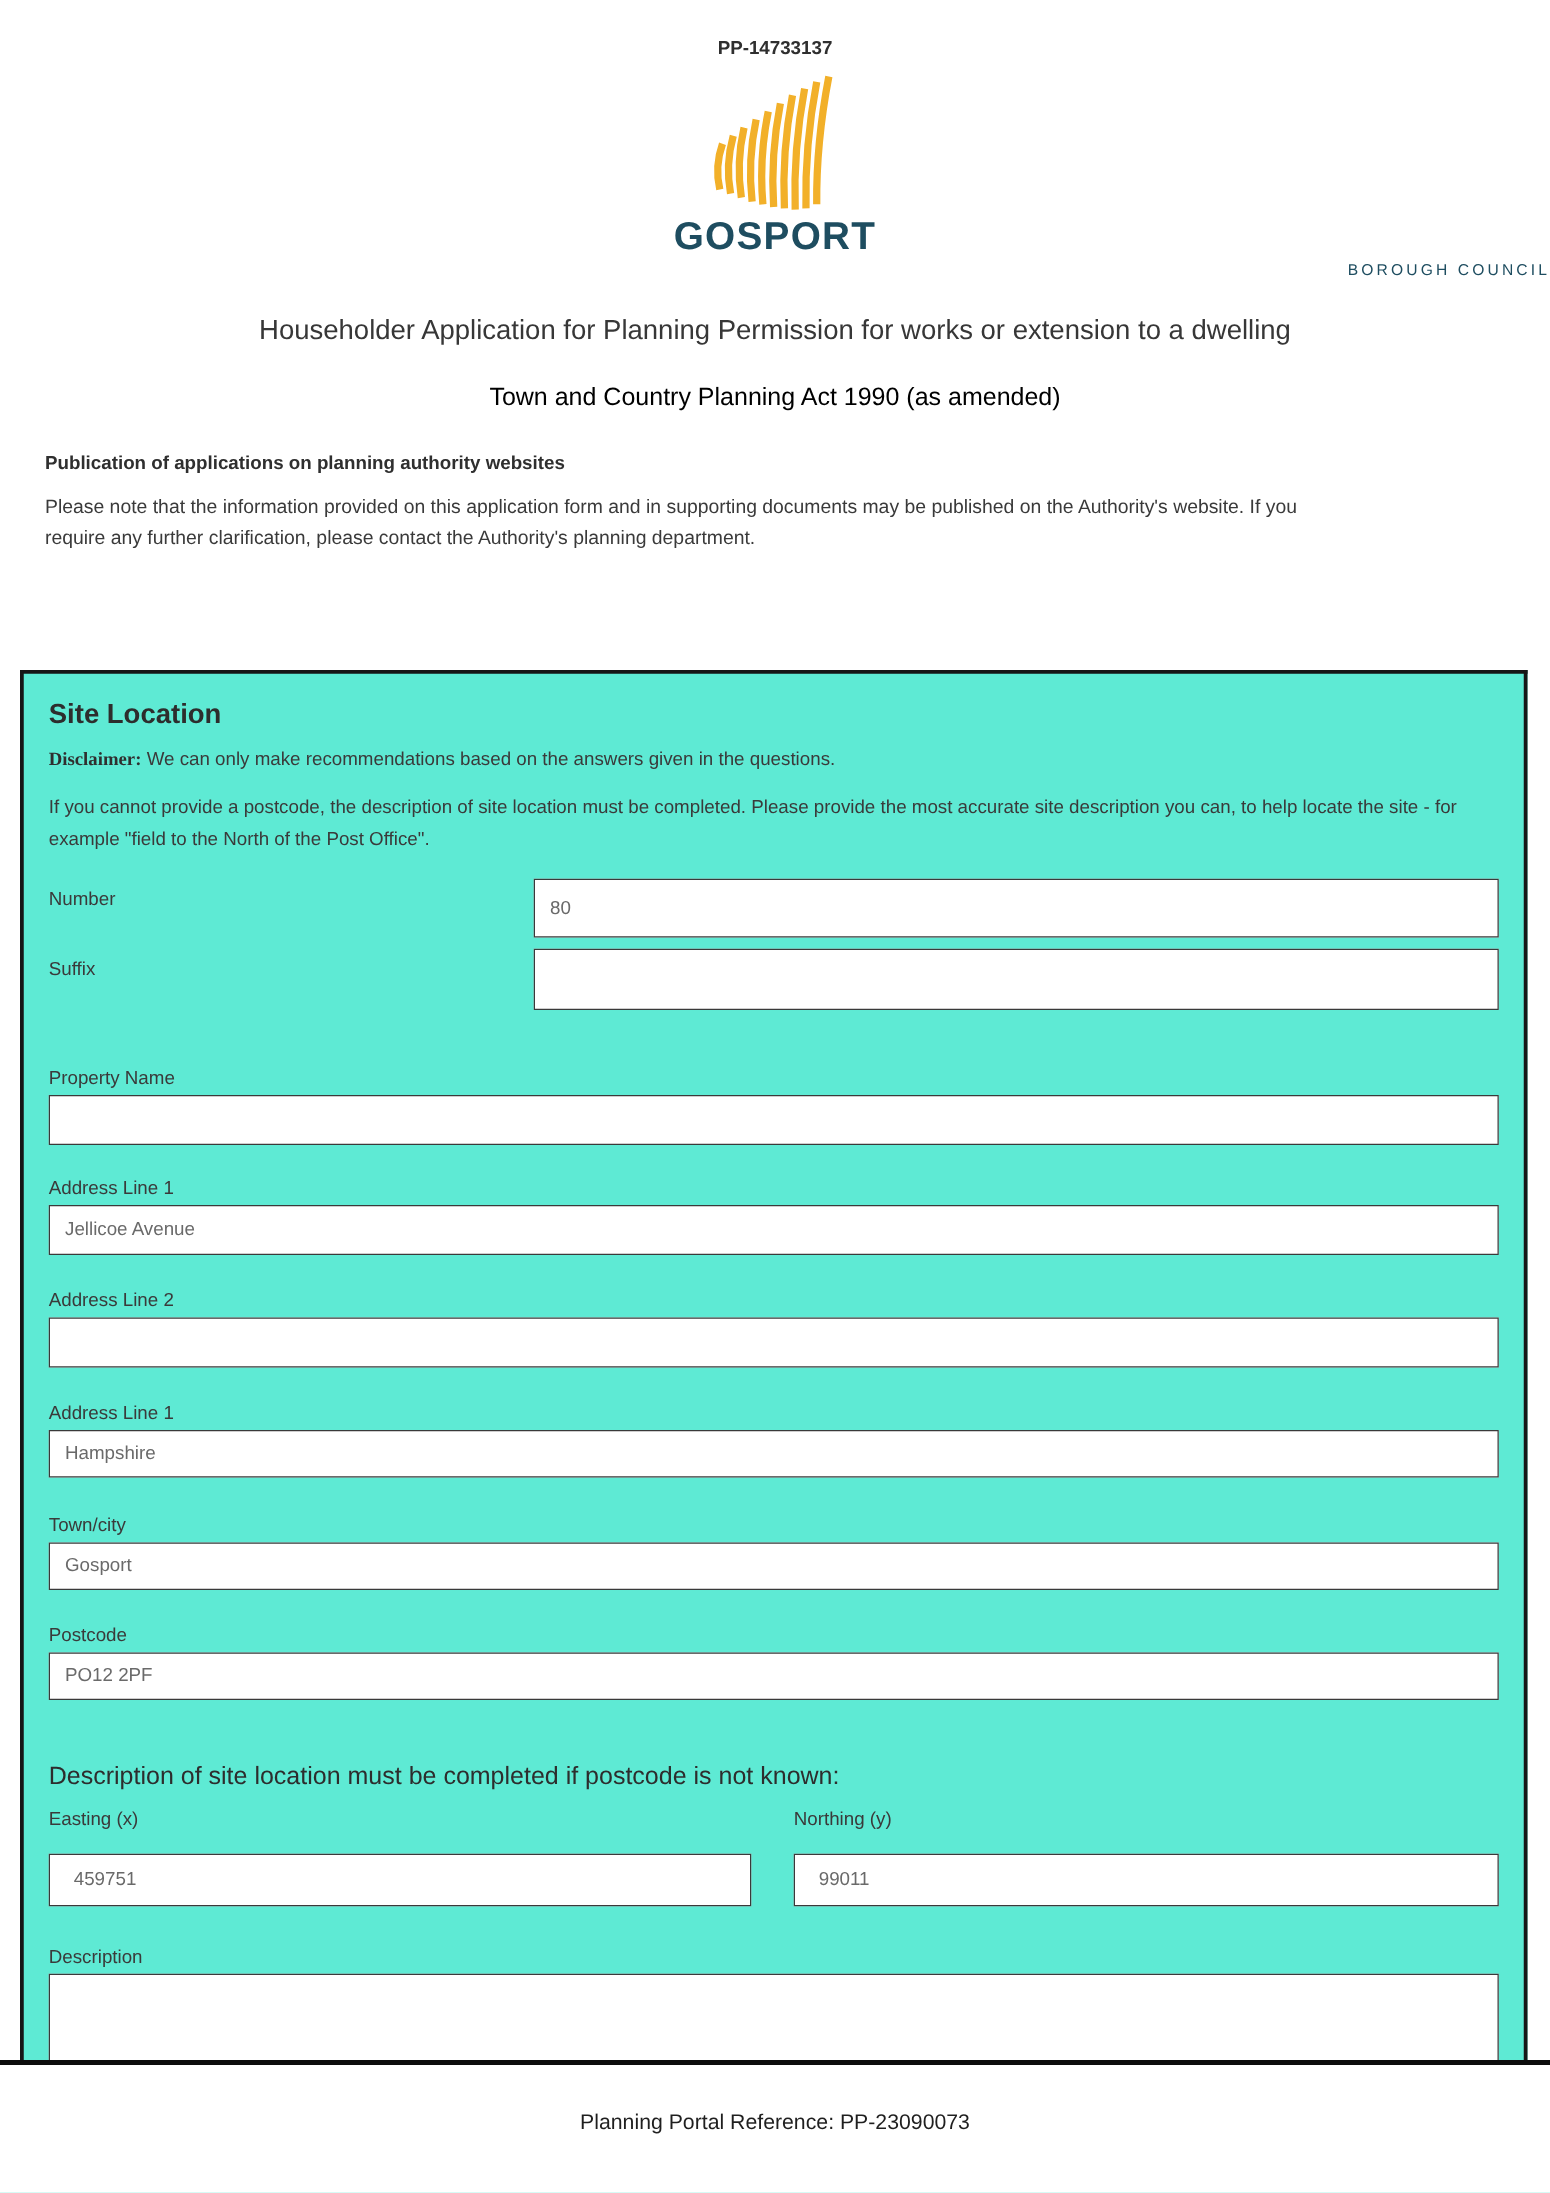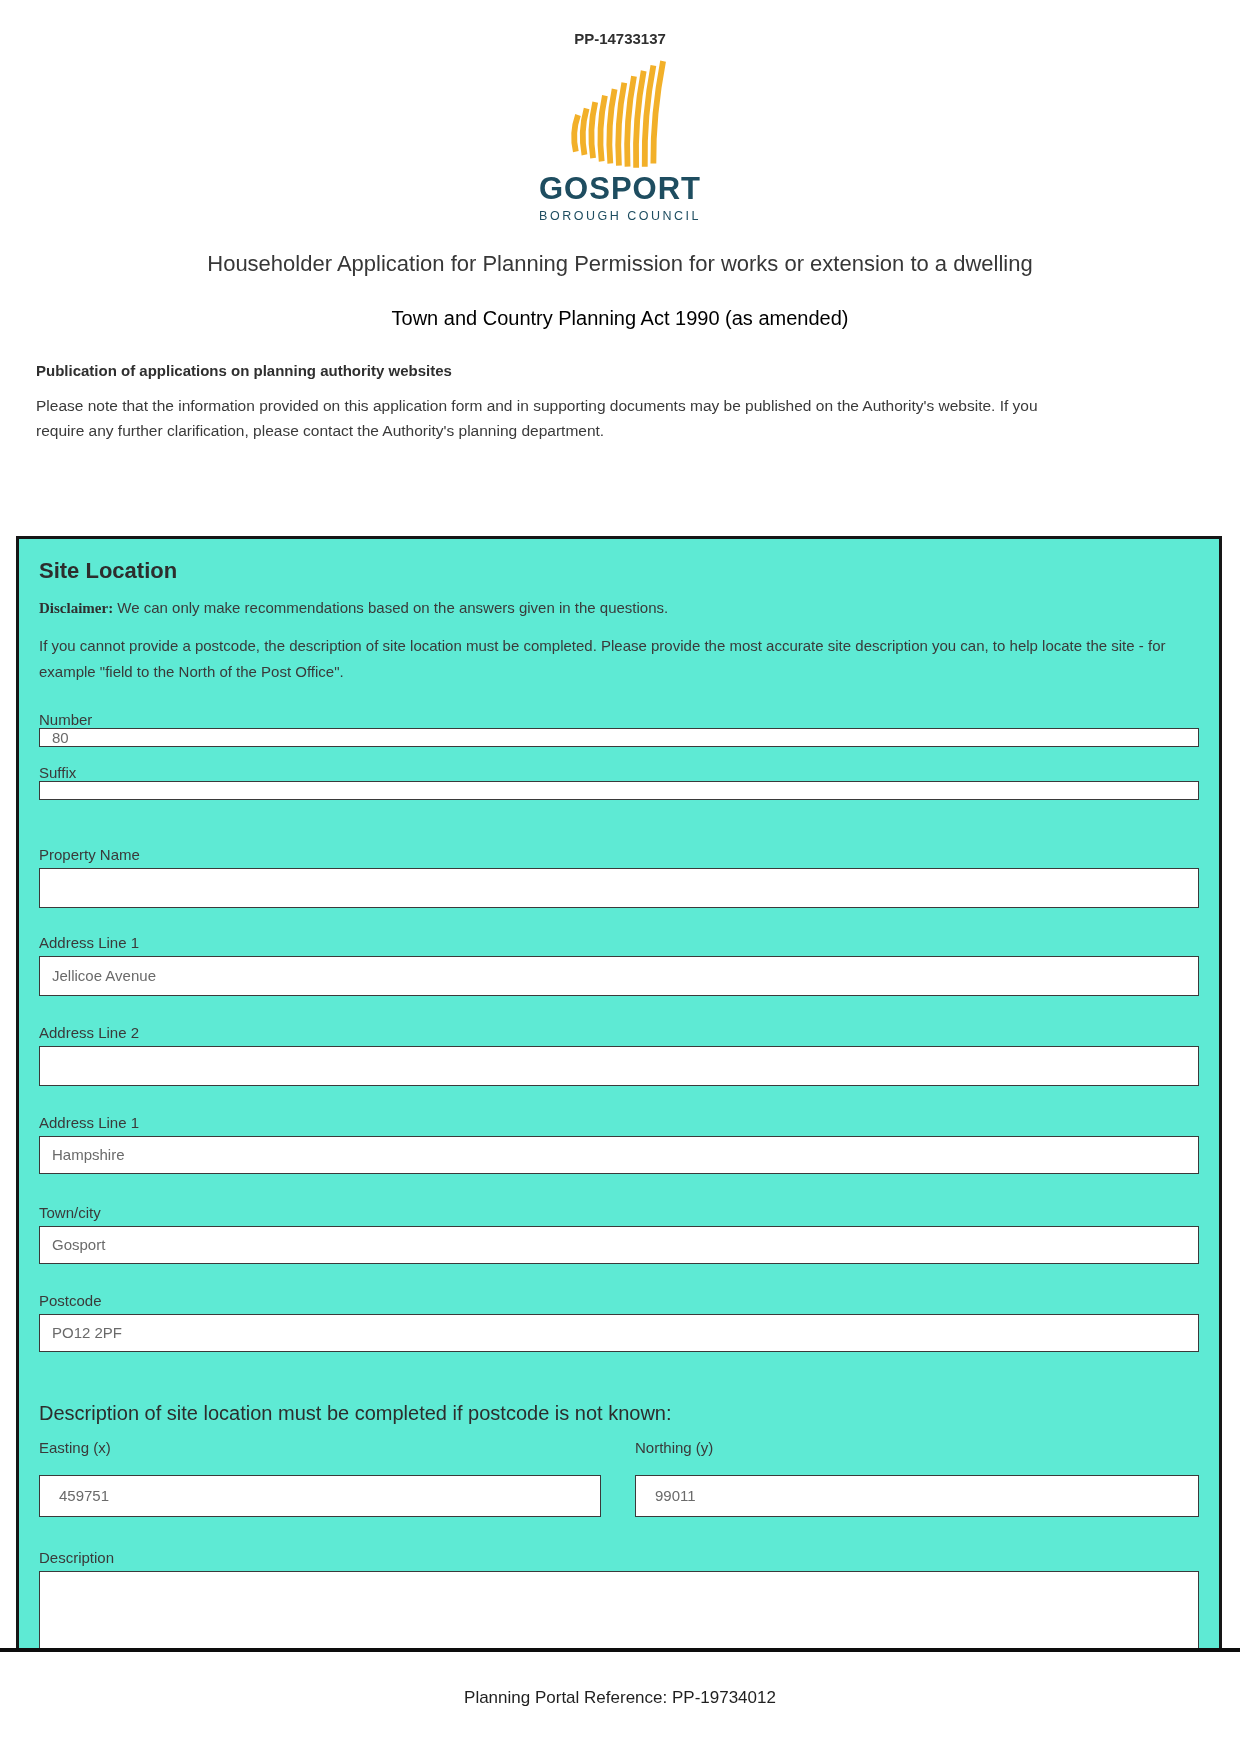--- a/index.html
+++ b/index.html
@@ -28,20 +28,21 @@
     letter-spacing: 1px;
     color: #1e4d60;
     line-height: 1.05;
     margin-top: 2px;
   }
   .logo-sub {
     font-size: 12.5px;
     letter-spacing: 2.5px;
     color: #1e4d60;
     margin-top: 3px;
+    text-align: right;
   }
 
   .main-title {
     text-align: center;
     font-size: 22px;
     font-weight: normal;
     color: #373737;
     margin-top: 28px;
   }
   .sub-title {
@@ -88,21 +89,21 @@
   .disclaimer { margin-top: 15px; font-size: 15px; color: #3a3a3a; }
   .disclaimer b { color: #2f2f2f; font-family: Liberation Serif, serif; }
   .instruction {
     margin-top: 16px;
     font-size: 15px;
     line-height: 1.75;
     color: #3a3a3a;
     width: 1130px;
   }
 
-  .inline-row { display: flex; align-items: stretch; flex-direction: column; }
+  .inline-row { display: flex; align-items: stretch; }
   .inline-row .f-label { width: 388px; padding-top: 8px; font-size: 15px; }
   .row-number { margin-top: 17px; }
   .row-suffix { margin-top: 9px; }
   .row-number input { height: 47px; }
   .row-suffix input { height: 49px; }
 
   input[type="text"], textarea {
     border: 1.6px solid #3a3a3a;
     background: #ffffff;
     font-family: "Liberation Sans", sans-serif;
@@ -266,13 +267,13 @@
   </div>
 
   <div class="stack-field f-description">
     <span class="f-label">Description</span>
     <textarea style=""></textarea>
   </div>
 </div>
 
 <div class="page-divider"></div>
 
-<div class="page-footer">Planning Portal Reference: PP-19734012</div>
+<div class="page-footer">Planning Portal Reference: PP-23090073</div>
 
 </body></html>

